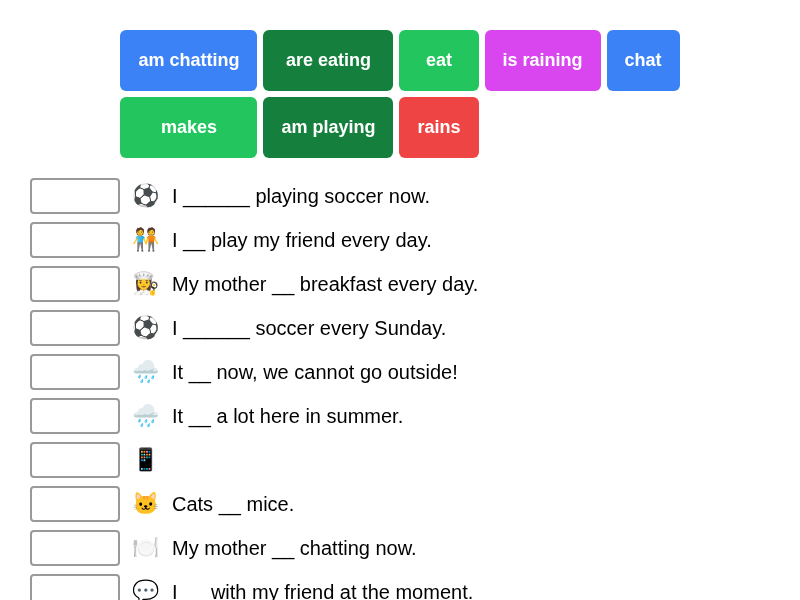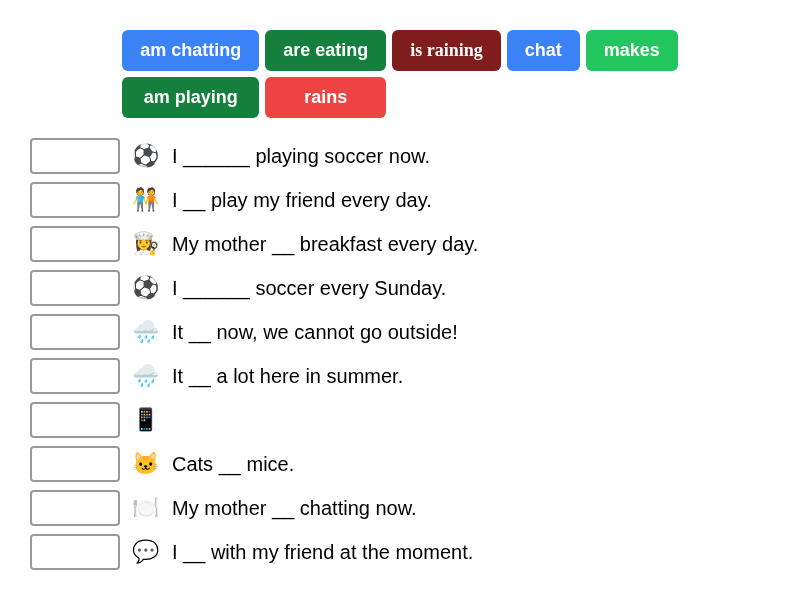--- a/index.html
+++ b/index.html
@@ -14,35 +14,35 @@
     .word-bank {
       display: grid;
       grid-template-columns: repeat(5, auto);
       gap: 6px;
       justify-content: center;
       margin: 10px auto 20px auto;
       width: fit-content;
     }
 
     .word-tile {
-      padding: 10px 18px;
+      padding: 20px 18px;
       border-radius: 6px;
       color: #fff;
       font-size: 18px;
       font-weight: bold;
       cursor: pointer;
       text-align: center;
       user-select: none;
     }
 
     .blue   { background: #3b82f6; }
     .red    { background: #ef4444; }
     .orange { background: #15803d; }
     .green  { background: #22c55e; }
-    .purple { background: #7f1d1d; font-family: Liberation Serif, serif; }
+    .purple { background: #d946ef; }
 
     .sentences {
       display: flex;
       flex-direction: column;
       gap: 8px;
       padding-left: 10px;
     }
 
     .sentence-row {
       display: flex;
@@ -68,20 +68,21 @@
       font-size: 22px;
       flex-shrink: 0;
     }
   </style>
 </head>
 <body>
 
 <div class="word-bank" id="word-bank-container">
 <div class="word-tile blue">am chatting</div>
     <div class="word-tile orange">are eating</div>
+    <div class="word-tile green">eat</div>
     <div class="word-tile purple">is raining</div>
     <div class="word-tile blue">chat</div>
     <div class="word-tile green">makes</div>
     <div class="word-tile orange">am playing</div>
     <div class="word-tile red">rains</div>
   </div>
 
 <div class="sentences" id="sentences-container">
 <div class="sentence-row">
       <div class="answer-box"></div>

